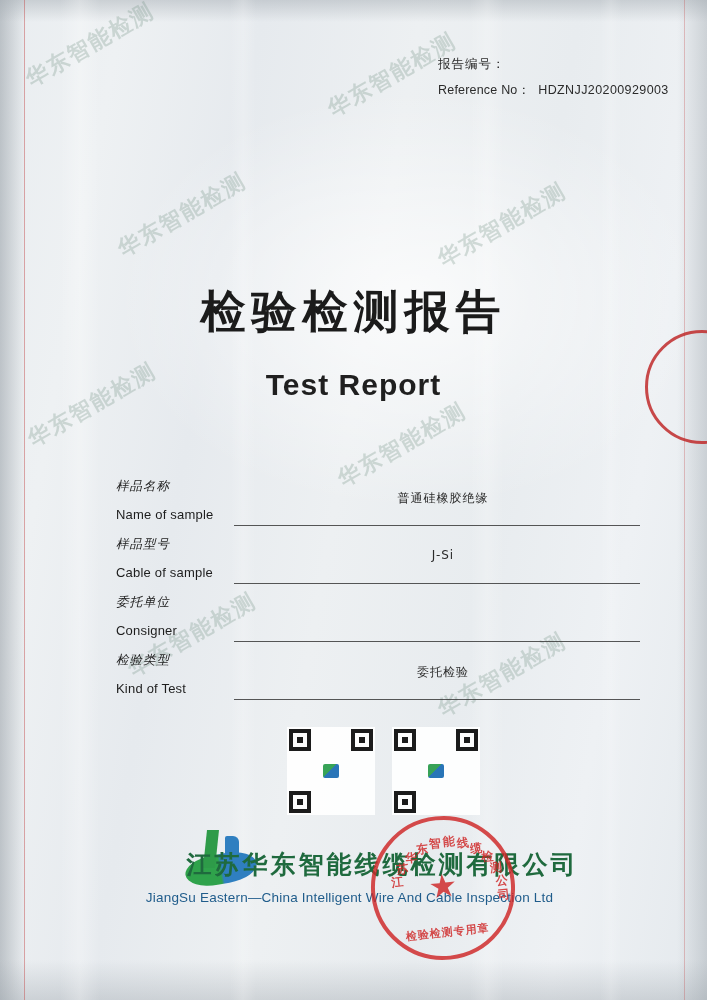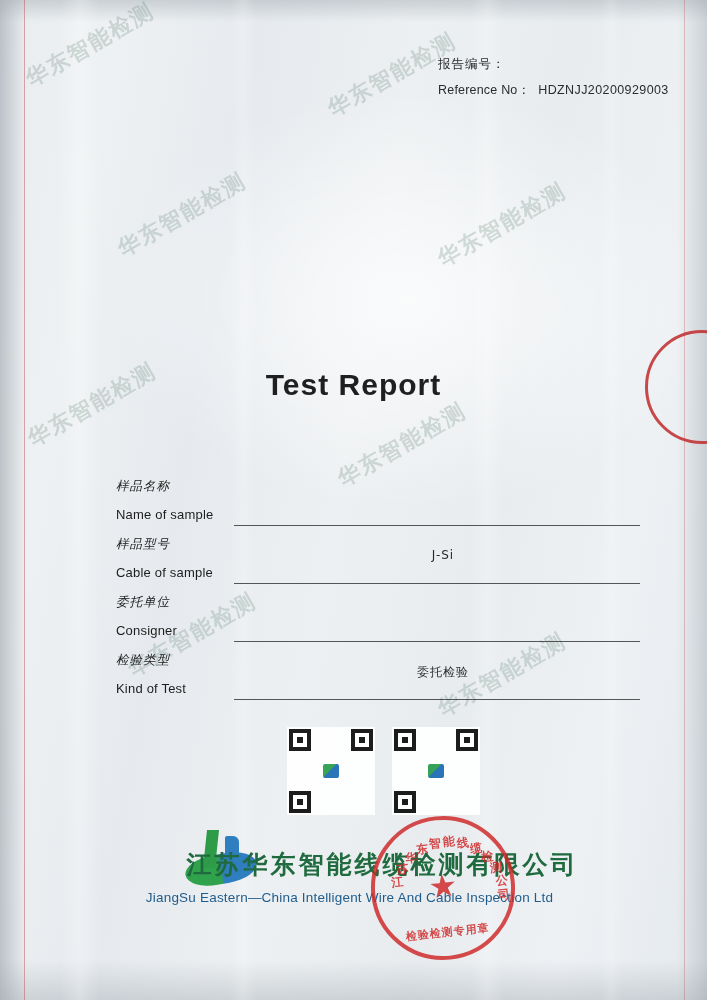--- a/index.html
+++ b/index.html
@@ -336,29 +336,31 @@
   <div class="wm" style="left:120px; top:620px;">华东智能检测</div>
   <div class="wm" style="left:430px; top:660px;">华东智能检测</div>
 
   <div class="hdr">
     <div class="row1">报告编号：</div>
     <div class="row2">
       <span>Reference No：</span><span class="refno">HDZNJJ20200929003</span>
     </div>
   </div>
 
+  <div class="title-cn">检验检测报告</div>
   <div class="title-en">Test   Report</div>
 
   <div class="fields">
 
     <div class="field">
       <div class="labels">
         <div class="lab-cn">样品名称</div>
         <div class="lab-en">Name of sample</div>
       </div>
+      <div class="value">普通硅橡胶绝缘</div>
       <div class="rule"></div>
     </div>
 
     <div class="field">
       <div class="labels">
         <div class="lab-cn">样品型号</div>
         <div class="lab-en">Cable of sample</div>
       </div>
       <div class="value">J-Si</div>
       <div class="rule"></div>

